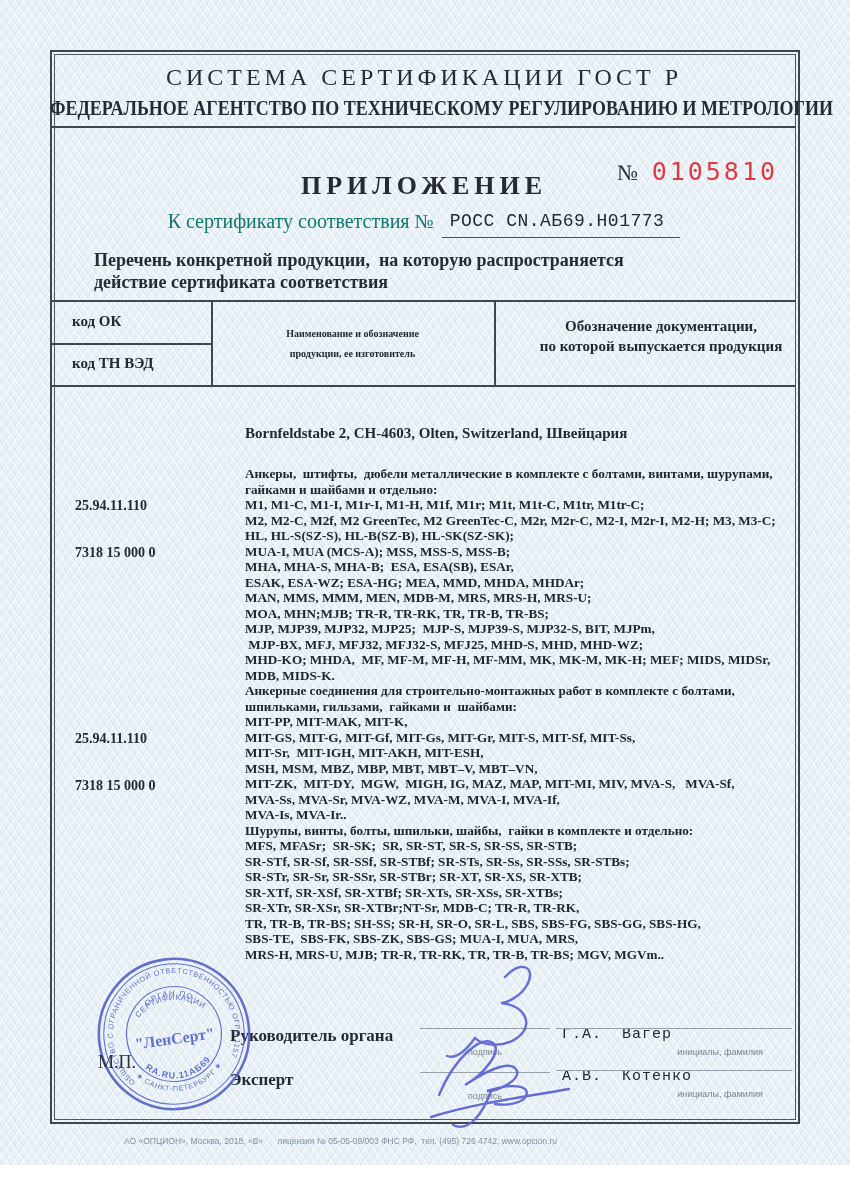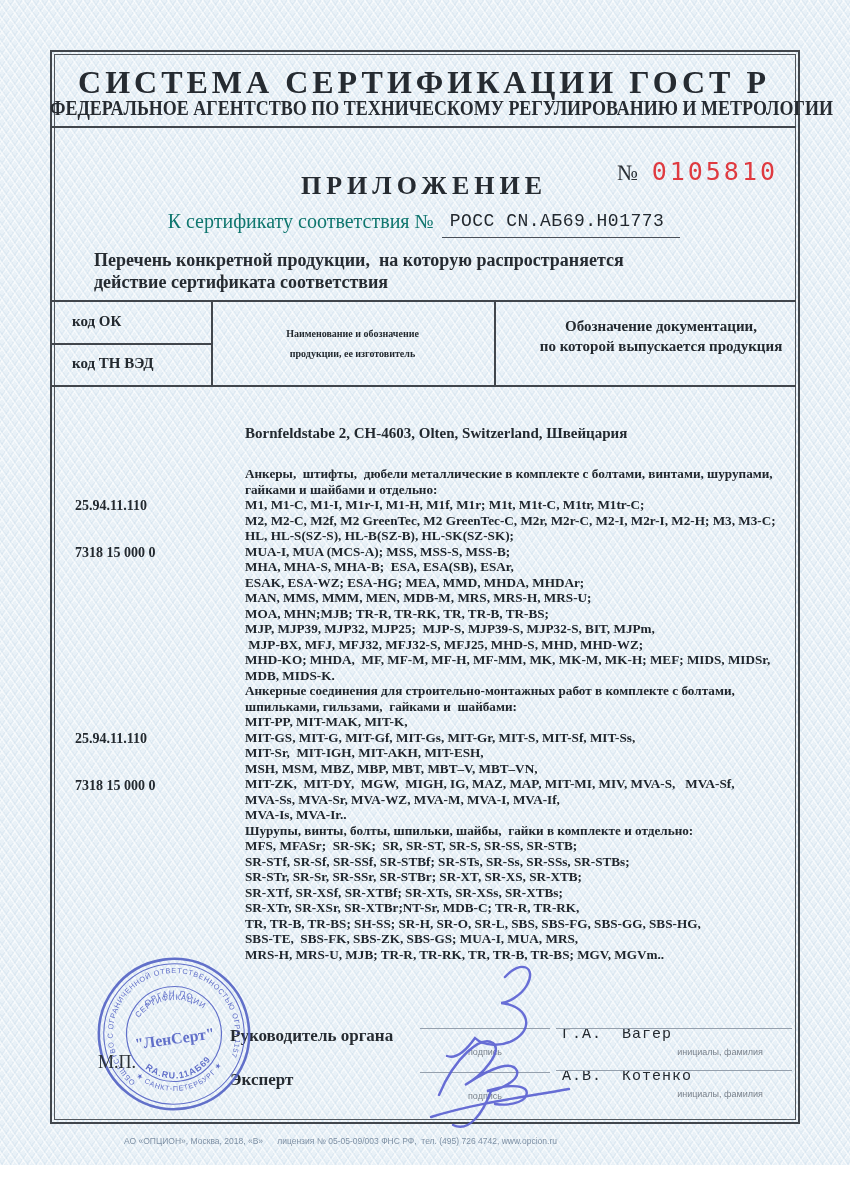--- a/index.html
+++ b/index.html
@@ -10,21 +10,21 @@
     background-color:#e9f1f7;
     background-image:
       repeating-linear-gradient(55deg, rgba(255,255,255,.55) 0 1px, rgba(198,218,233,.28) 2px 3px, rgba(255,255,255,0) 3px 7px),
       repeating-linear-gradient(-55deg, rgba(255,255,255,.5) 0 1px, rgba(193,214,231,.25) 2px 3px, rgba(255,255,255,0) 3px 7px);}
   
   .frame{position:absolute;left:50px;top:50px;width:746px;height:1070px;border:2px solid #41464c;}
   .frame::before{content:"";position:absolute;inset:2px;border:1px solid #51565c;}
   .hdr-rule{position:absolute;left:52px;top:126px;width:744px;border-top:2px solid #41464c;}
 
   .sys-title{position:absolute;left:50px;top:64px;width:748px;text-align:center;
-    font-weight:bold;font-size:32px;letter-spacing:4px;color:#262b31;white-space:pre;}
+    font-weight:normal;font-size:24px;letter-spacing:4px;color:#262b31;white-space:pre;}
   .agency{position:absolute;left:50px;top:98px;width:748px;text-align:center;
     font-weight:bold;font-size:18px;letter-spacing:0px;color:#262b31;transform:scaleY(1.12);white-space:pre;}
 
   .blank-no{position:absolute;left:0;top:139px;width:778px;text-align:right;white-space:pre;}
   .blank-no .pref{font-size:22px;color:#2a2f35;}
   .blank-no .num{font-family:"DejaVu Sans Mono","Liberation Mono",monospace;
     font-size:25px;letter-spacing:3px;color:#df3a40;margin-left:14px;}
 
   .doc-title{position:absolute;left:50px;top:171px;width:748px;text-align:center;
     font-weight:bold;font-size:26px;letter-spacing:5px;color:#262b31;}

